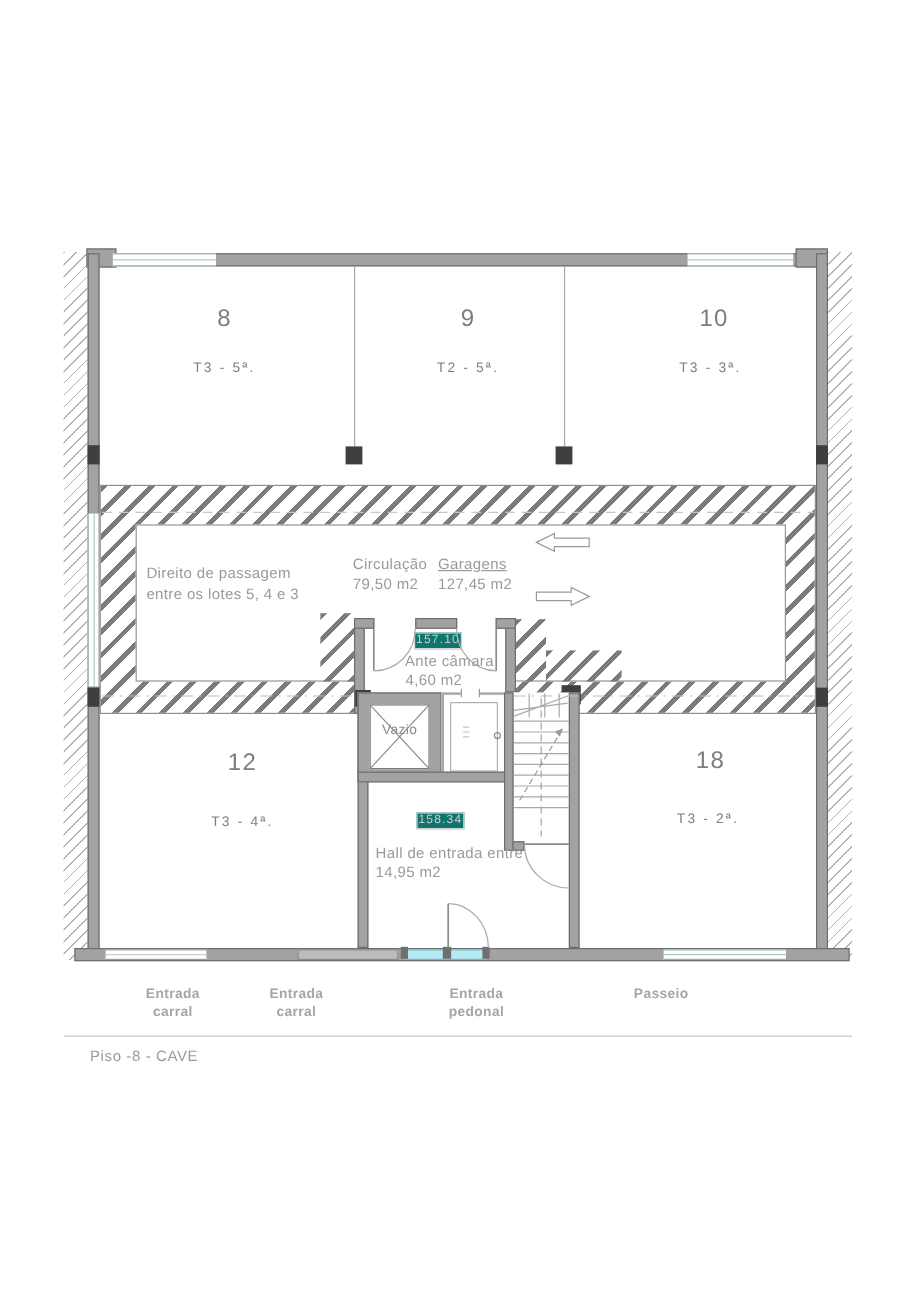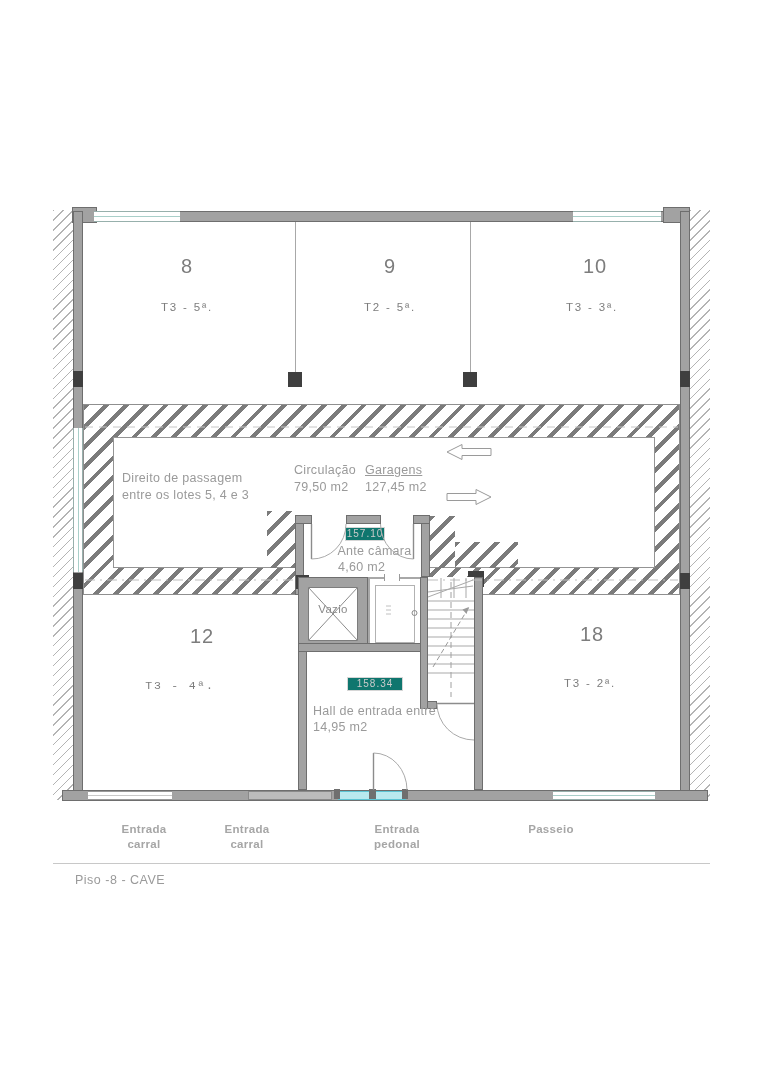--- a/index.html
+++ b/index.html
@@ -94,39 +94,39 @@
   <div class="abs elev-outer" style="left:368px;top:577px;width:54px;height:74px;"></div>
   <div class="abs elev-inner" style="left:375px;top:585px;width:40px;height:58px;"></div>
   <div class="abs white" style="left:384px;top:574px;width:16px;height:7px;border-left:1px solid #9a9a9a;border-right:1px solid #9a9a9a;"></div>
   <div class="abs wall" style="left:298px;top:643px;width:124px;height:9px;"></div>
   <div class="abs white" style="left:427px;top:577px;width:48px;height:124px;"></div>
   <div class="abs wall" style="left:420px;top:577px;width:8px;height:132px;"></div>
   <div class="abs wall" style="left:474px;top:577px;width:9px;height:213px;"></div>
   <div class="abs wall" style="left:427px;top:701px;width:10px;height:8px;"></div>
   <div class="abs lbl ctr" style="left:305px;top:602px;width:56px;font-size:11.5px;color:#8a8a8a;">Vazio</div>
 
-  <div class="abs level-box" style="left:347px;top:677px;width:56px;height:14px;">158.34</div>
+  <div class="abs level-box" style="left:347px;top:677px;width:40px;height:14px;">158.34</div>
   <div class="abs lbl" style="left:313px;top:703px;">Hall de entrada entre</div>
   <div class="abs lbl" style="left:313px;top:719px;">14,95 m2</div>
 
   <div class="abs lbl" style="left:122px;top:470px;">Direito de passagem</div>
   <div class="abs lbl" style="left:122px;top:487px;">entre os lotes 5, 4 e 3</div>
   <div class="abs lbl" style="left:294px;top:462px;">Circulação</div>
   <div class="abs lbl" style="left:294px;top:479px;">79,50 m2</div>
   <div class="abs lbl" style="left:365px;top:462px;text-decoration:underline;">Garagens</div>
   <div class="abs lbl" style="left:365px;top:479px;">127,45 m2</div>
 
   <div class="abs room-num" style="left:157px;top:255px;width:60px;">8</div>
   <div class="abs room-type" style="left:143px;top:301px;width:88px;">T3 - 5ª.</div>
   <div class="abs room-num" style="left:360px;top:255px;width:60px;">9</div>
   <div class="abs room-type" style="left:346px;top:301px;width:88px;">T2 - 5ª.</div>
   <div class="abs room-num" style="left:565px;top:255px;width:60px;">10</div>
   <div class="abs room-type" style="left:548px;top:301px;width:88px;">T3 - 3ª.</div>
   <div class="abs room-num" style="left:172px;top:625px;width:60px;">12</div>
-  <div class="abs room-type" style="left:136px;top:679px;width:88px;font-family:Liberation Mono, monospace;">T3 - 4ª.</div>
+  <div class="abs room-type" style="left:158px;top:679px;width:88px;">T3 - 4ª.</div>
   <div class="abs room-num" style="left:562px;top:623px;width:60px;">18</div>
   <div class="abs room-type" style="left:546px;top:677px;width:88px;">T3 - 2ª.</div>
 
   <div class="abs street" style="left:104px;top:822px;width:80px;">Entrada carral</div>
   <div class="abs street" style="left:207px;top:822px;width:80px;">Entrada carral</div>
   <div class="abs street" style="left:370px;top:822px;width:54px;">Entrada pedonal</div>
   <div class="abs street" style="left:511px;top:822px;width:80px;">Passeio</div>
 
   <div class="abs" style="left:53px;top:863px;width:657px;height:1px;background:#c8c8c8;"></div>
   <div class="abs caption" style="left:75px;top:873px;">Piso -8 - CAVE</div>

